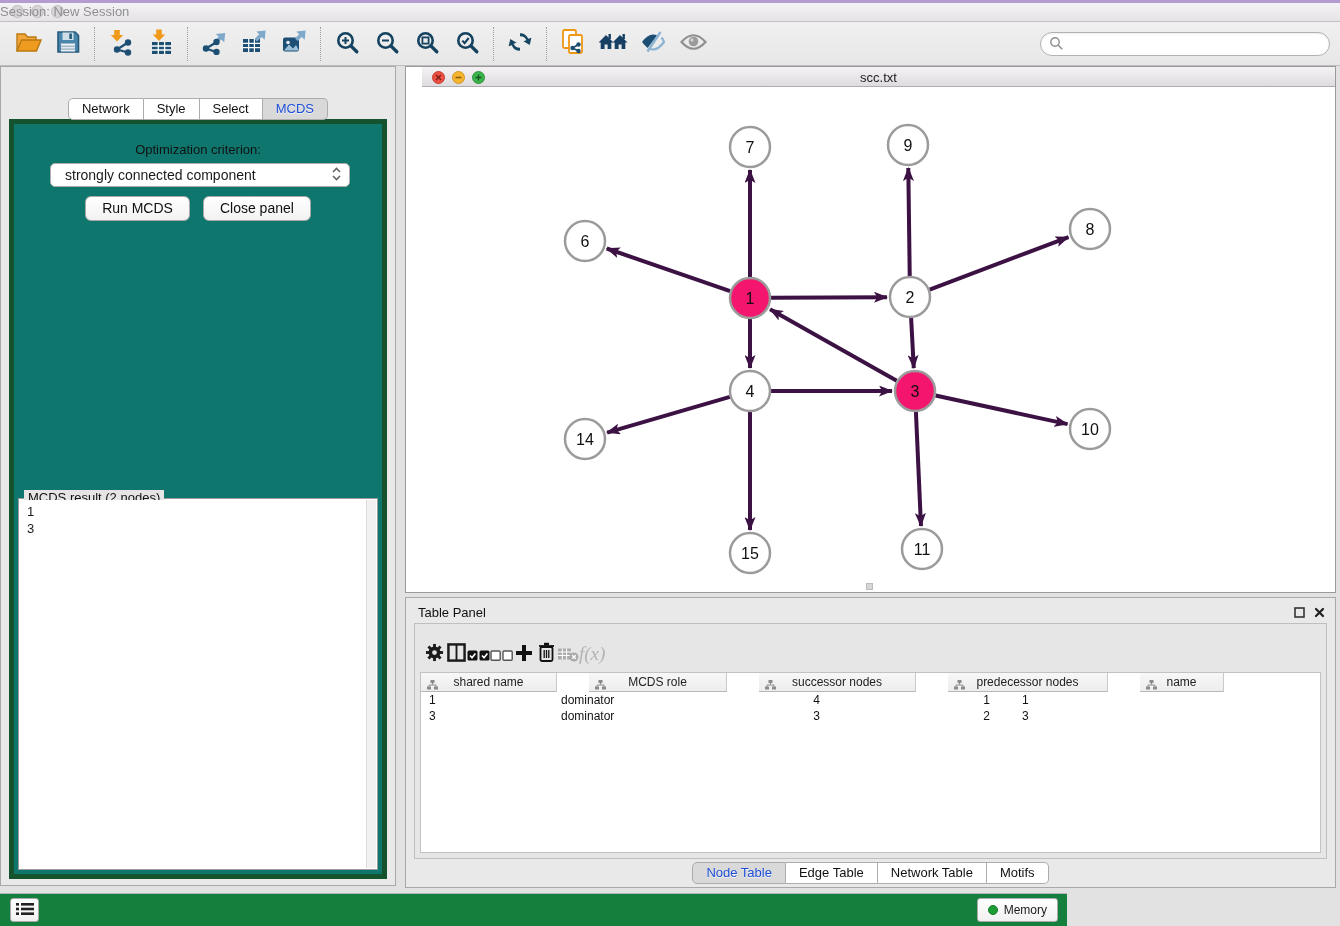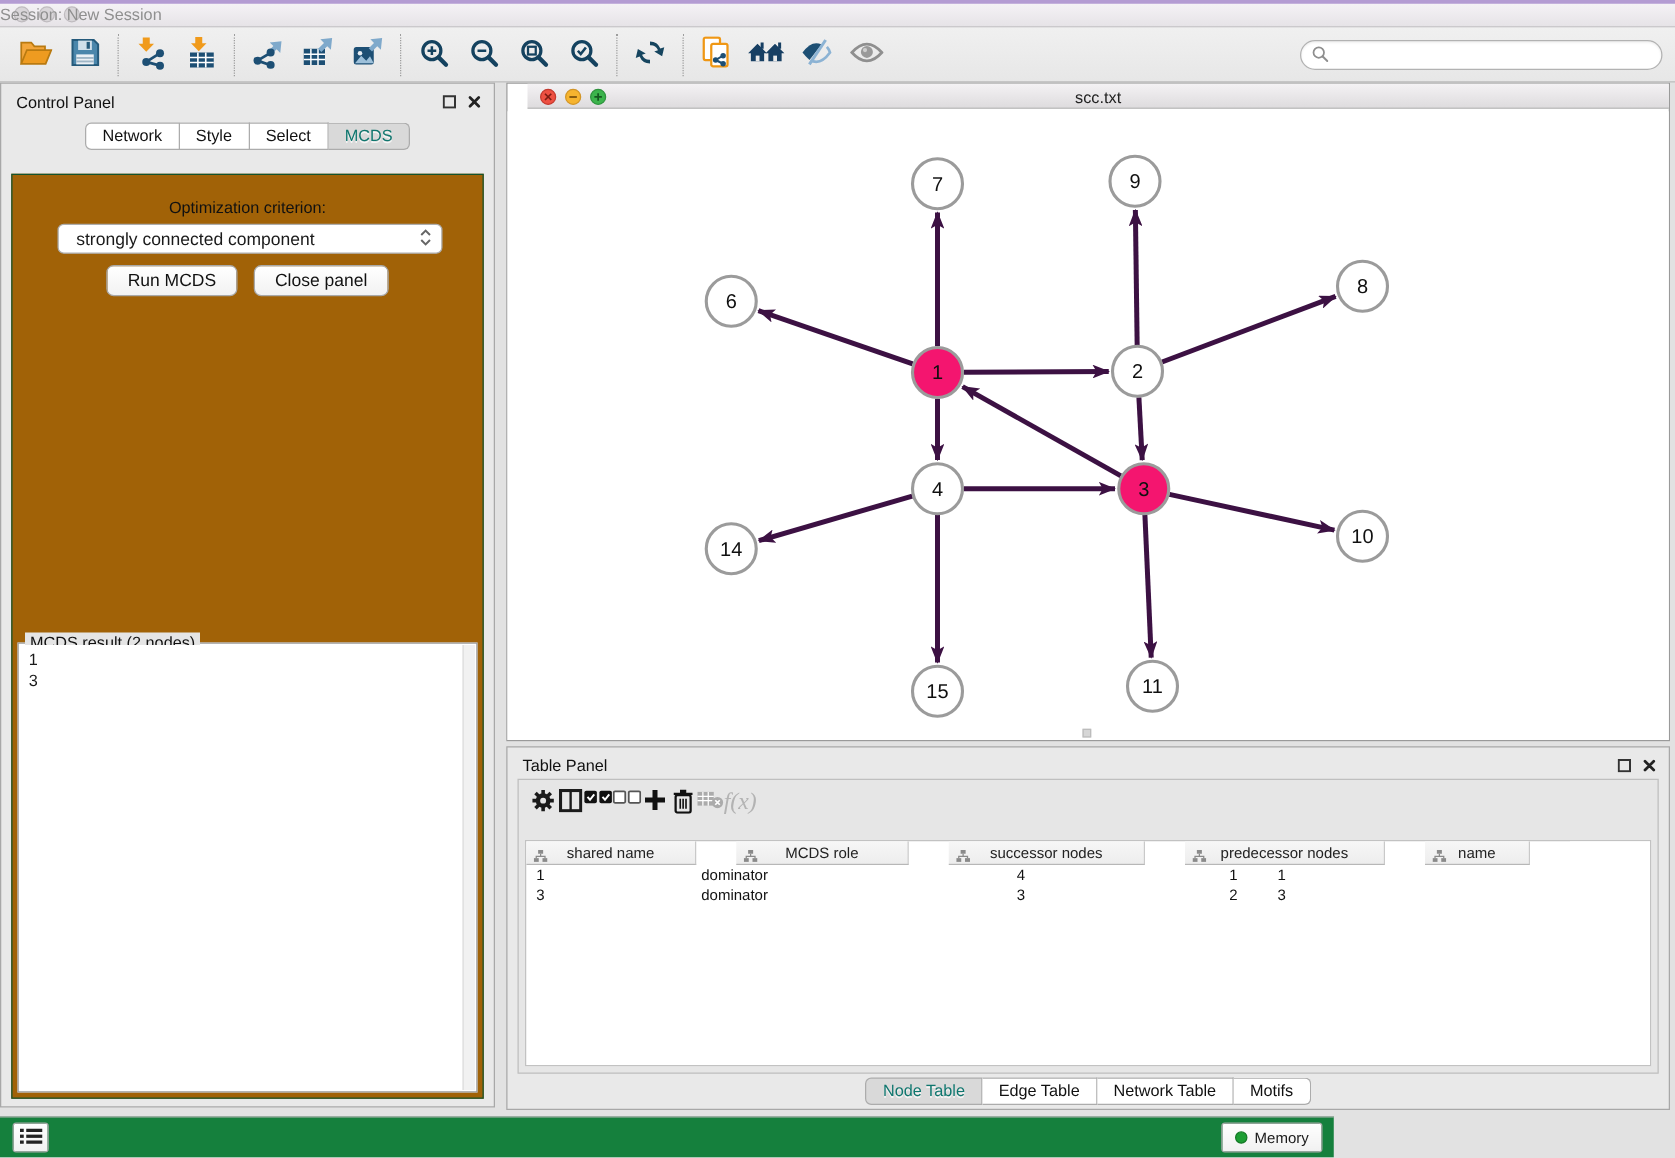--- a/index.html
+++ b/index.html
@@ -28,23 +28,23 @@
   .control-panel { position:absolute; left:0; top:66px; width:396px; height:820px;
     background:#e9e9e9; border:1px solid #a8a8a8; }
   .panel-head { position:relative; height:30px; }
   .panel-head .ptitle { position:absolute; left:12px; top:7px; font-size:13px; color:#111; }
   .panel-head .pbtns { position:absolute; right:10px; top:8px; display:flex; gap:9px; align-items:center; }
   .seg { display:inline-flex; }
   .seg .tab { background:#fff; border:1px solid #acacac; border-left:none; padding:2px 13px 3px;
     font-size:13px; color:#111; line-height:15px; cursor:default; }
   .seg .tab:first-child { border-left:1px solid #acacac; border-radius:5px 0 0 5px; }
   .seg .tab:last-child { border-radius:0 5px 5px 0; }
-  .seg .tab.active { background:#d9d9d9; color:#0f766e; text-shadow:0 1px 0 #f4f4f4; }
+  .seg .tab.active { background:#d9d9d9; color:#1d4ed8; text-shadow:0 1px 0 #f4f4f4; }
   .cp-tabbar { position:absolute; top:31px; width:100%; text-align:center; z-index:2; }
-  .cp-box { position:absolute; left:8px; right:8px; top:52px; bottom:6px; background:#a16207; border:1px solid #14532d;margin-top:20px; }
+  .cp-box { position:absolute; left:8px; right:8px; top:52px; bottom:6px; background:#0f766e; border:5px solid #14532d; }
   .opt-label { position:absolute; top:18px; width:100%; text-align:center; font-size:13px; color:#111; }
   .cp-select { position:absolute; left:36px; right:32px; top:39px; height:24px; background:#fff;
     border:1px solid #adadad; border-radius:5px; display:flex; align-items:center; padding:0 8px 0 14px; font-size:14px; }
   .cp-select .val { flex:1; }
   .cp-btnrow { position:absolute; top:72px; width:100%; display:flex; justify-content:center; gap:13px; }
   .mac-btn { background:linear-gradient(#ffffff,#f2f2f2); border:1px solid #a9a9a9; border-radius:6px;
     font-size:14px; padding:3px 16px 4px; color:#111; }
   .result-fieldset { position:absolute; left:4px; right:4px; top:374px; bottom:4px; border:1px solid #9a9a9a; background:#fff;padding-left:40px; }
   .result-legend { position:absolute; top:-9px; left:5px; background:#e5e5e5; padding:0 4px; font-size:13px; color:#111; }
   .result-list { position:absolute; inset:1px 11px 1px 1px; background:#fff; padding:3px 7px; font-size:13px; line-height:17px; overflow:hidden; }
@@ -62,21 +62,21 @@
   .light.red { background:#ee5042; border:1px solid #c43a2f; }
   .light.yellow { background:#f6b42f; border:1px solid #d29527; }
   .light.green { background:#3cb44c; border:1px solid #2f933e; }
   .graph-area { position:absolute; left:0; top:22px; right:0; bottom:0; background:#fff; }
   .graph-handle { position:absolute; left:460px; bottom:2px; width:7px; height:7px; background:#d6d6d6; border:1px solid #bcbcbc; }
 
   
   .table-panel { position:absolute; left:405px; top:597px; width:931px; height:291px;
     background:#e9e9e9; border:1px solid #a8a8a8; }
   .tp-box { position:absolute; left:8px; right:8px; top:25px; height:236px; background:#e6e6e6; border:1px solid #bfbfbf; }
-  .tp-toolbar { position:absolute; left:8px; top:7px; height:34px; display:flex; align-items:flex-start; }
+  .tp-toolbar { position:absolute; left:8px; top:7px; height:34px; display:flex; align-items:flex-end; }
   .tp-tool { display:flex; align-items:center; justify-content:center; min-width:22px; }
   .fx { font-family:"Liberation Serif", serif; font-style:italic; font-size:19px; color:#b3b3b3; }
   .nt-wrap { position:absolute; left:5px; right:5px; top:48px; bottom:5px; background:#fff; border:1px solid #c2c2c2; overflow:hidden; }
   .nt-head { display:flex; height:19px;gap:32px; }
   .nt-th { position:relative; background:linear-gradient(#f7f7f7,#ededed); border-right:1px solid #c9c9c9;
     border-bottom:1px solid #b7b7b7; font-size:12px; color:#222; text-align:center; line-height:18px; }
   .nt-th .hicon { position:absolute; left:6px; top:4px; }
   .nt-th.filler { flex:1; background:#fff; border-right:none; border-bottom:none; }
   .nt-row { display:flex; height:16px; font-size:12px; color:#111; }
   .nt-td { line-height:16px; white-space:nowrap; overflow:hidden; }
@@ -240,31 +240,20 @@
   <div class="searchbox">
     <span><svg width="14" height="14" viewBox="0 0 14 14">
           <circle cx="6" cy="6" r="4.2" fill="none" stroke="#8e8e8e" stroke-width="1.4"></circle>
           <line x1="9.2" y1="9.2" x2="12.8" y2="12.8" stroke="#8e8e8e" stroke-width="1.6" stroke-linecap="round"></line>
         </svg></span>
     <input placeholder="" style="">
   </div>
 </div>
 
 <div class="control-panel">
-  <div class="panel-head">
-    <div class="ptitle">Control Panel</div>
-    <div class="pbtns">
-      <span><svg width="11" height="11" viewBox="0 0 11 11">
-            <rect x="1" y="1" width="9" height="9" fill="none" stroke="#333" stroke-width="1.6"></rect>
-          </svg></span>
-      <span><svg width="11" height="11" viewBox="0 0 11 11">
-            <path d="M2 2 L9 9 M9 2 L2 9" stroke="#222" stroke-width="2.2" stroke-linecap="round"></path>
-          </svg></span>
-    </div>
-  </div>
   <div class="cp-tabbar"><span class="seg" id="cp-tabs">
         <div class="tab">Network</div>
         <div class="tab">Style</div>
         <div class="tab">Select</div>
         <div class="tab active">MCDS</div>
       </span></div>
   <div class="cp-box">
     <div class="opt-label">Optimization criterion:</div>
     <div class="cp-select">
       <span class="val">strongly connected component</span>

